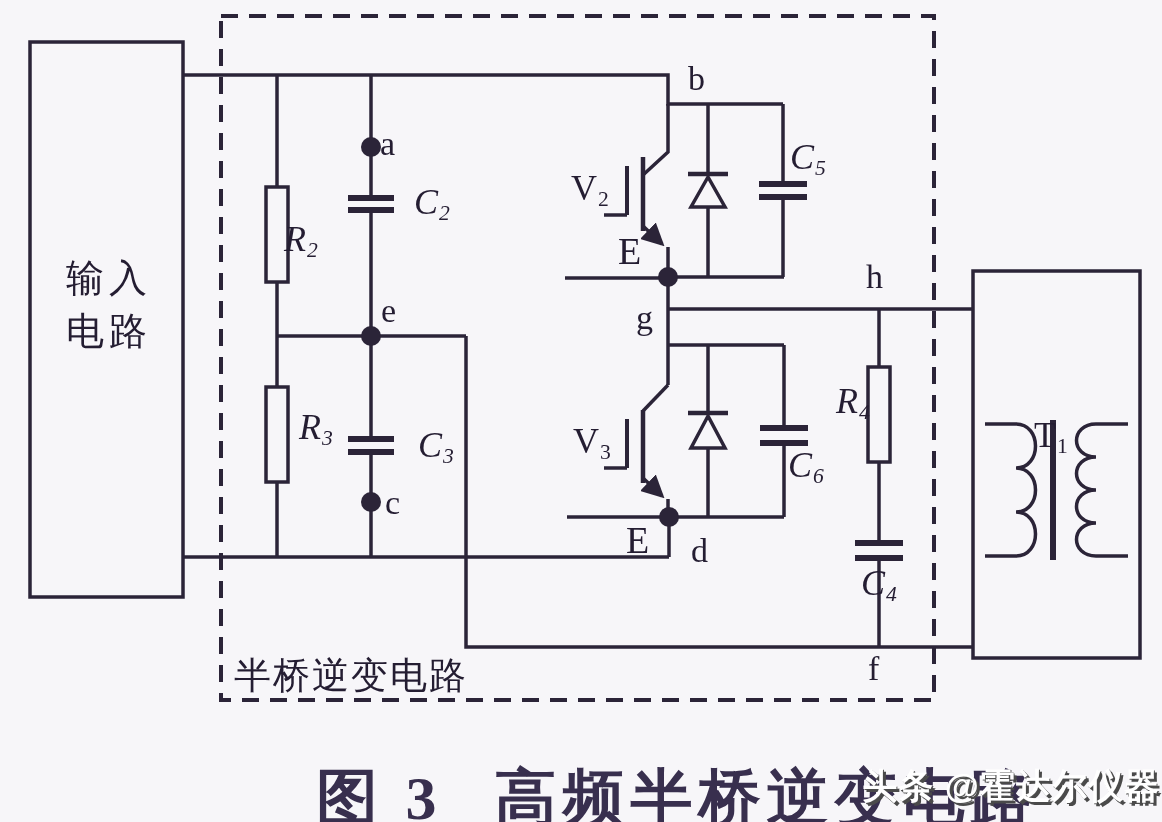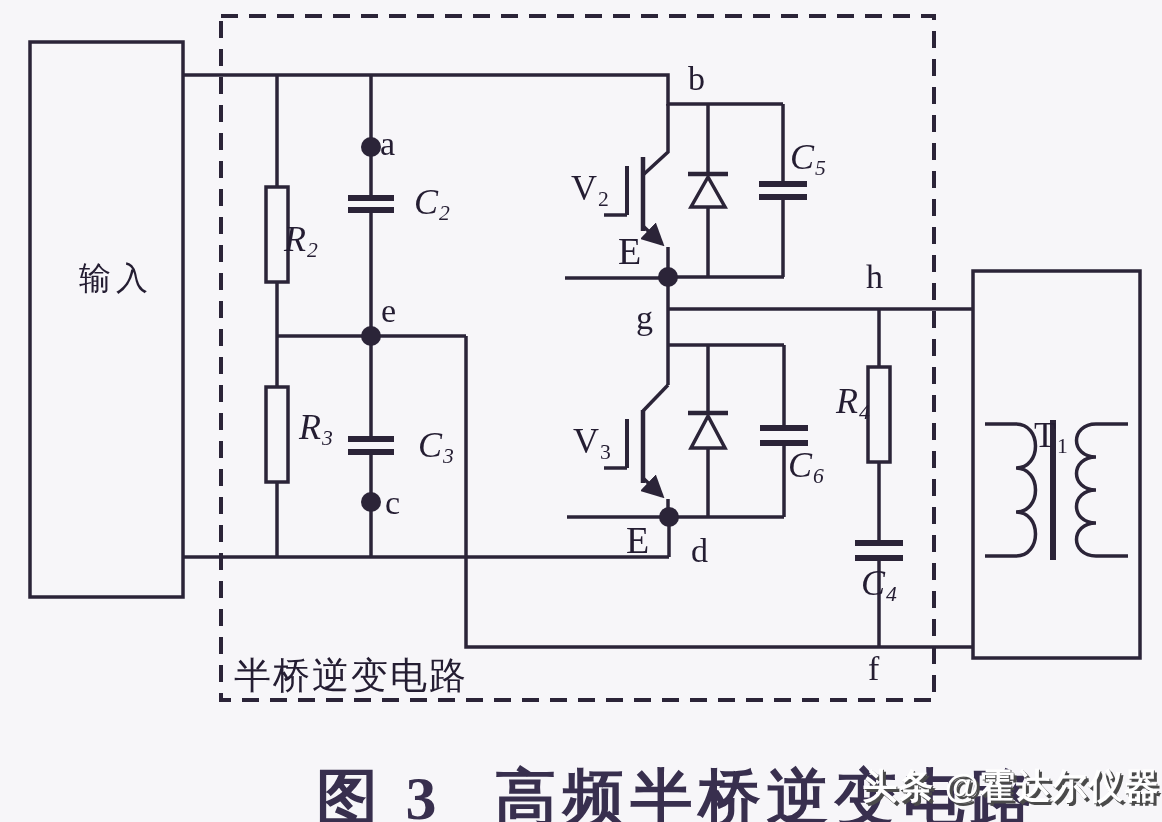--- a/index.html
+++ b/index.html
@@ -19,22 +19,22 @@
     line-height:1;
     white-space:nowrap;
   }
   .cap-lbl { font-size:38px; }
   .clabel { font-size:36px; font-style:italic; }
   .clabel .sub { font-size:0.60em; font-style:italic; vertical-align:-0.30em; margin-left:1px; }
   .upright { font-style:normal; }
   .upright .sub { font-style:normal; }
 
   .filter-text {
-    position:absolute; left:57px; top:252px; width:96px;
-    font-size:32px; line-height:53px; text-align:right;
+    position:absolute; left:66px; top:252px; width:96px;
+    font-size:38px; line-height:53px; text-align:left;
     letter-spacing:5px; color:#241d32;
   }
   .bridge-label {
     position:absolute; left:234px; top:651px;
     font-size:37px; color:#241d32; letter-spacing:2px;
   }
   .caption {
     position:absolute; left:316px; top:756px;
     font-size:62px; color:#382f4e; font-weight:600;
     letter-spacing:6px; white-space:nowrap;
@@ -155,20 +155,21 @@
       <circle cx="371" cy="147" r="10"></circle>
       <circle cx="371" cy="336" r="10"></circle>
       <circle cx="371" cy="502" r="10"></circle>
       <circle cx="668" cy="277" r="10"></circle>
       <circle cx="669" cy="517" r="10"></circle>
     </g>
   </svg>
 
   <div class="filter-text">
     <div>输入</div>
+    <div>电路</div>
   </div>
   <div class="bridge-label">半桥逆变电路</div>
 
   <div class="lbl" style="left:380px; top:127px;">a</div>
   <div class="lbl" style="left:688px; top:62px;">b</div>
   <div class="lbl" style="left:385px; top:486px;">c</div>
   <div class="lbl" style="left:691px; top:534px;">d</div>
   <div class="lbl" style="left:381px; top:294px;">e</div>
   <div class="lbl" style="left:868px; top:652px;">f</div>
   <div class="lbl" style="left:636px; top:301px;">g</div>

